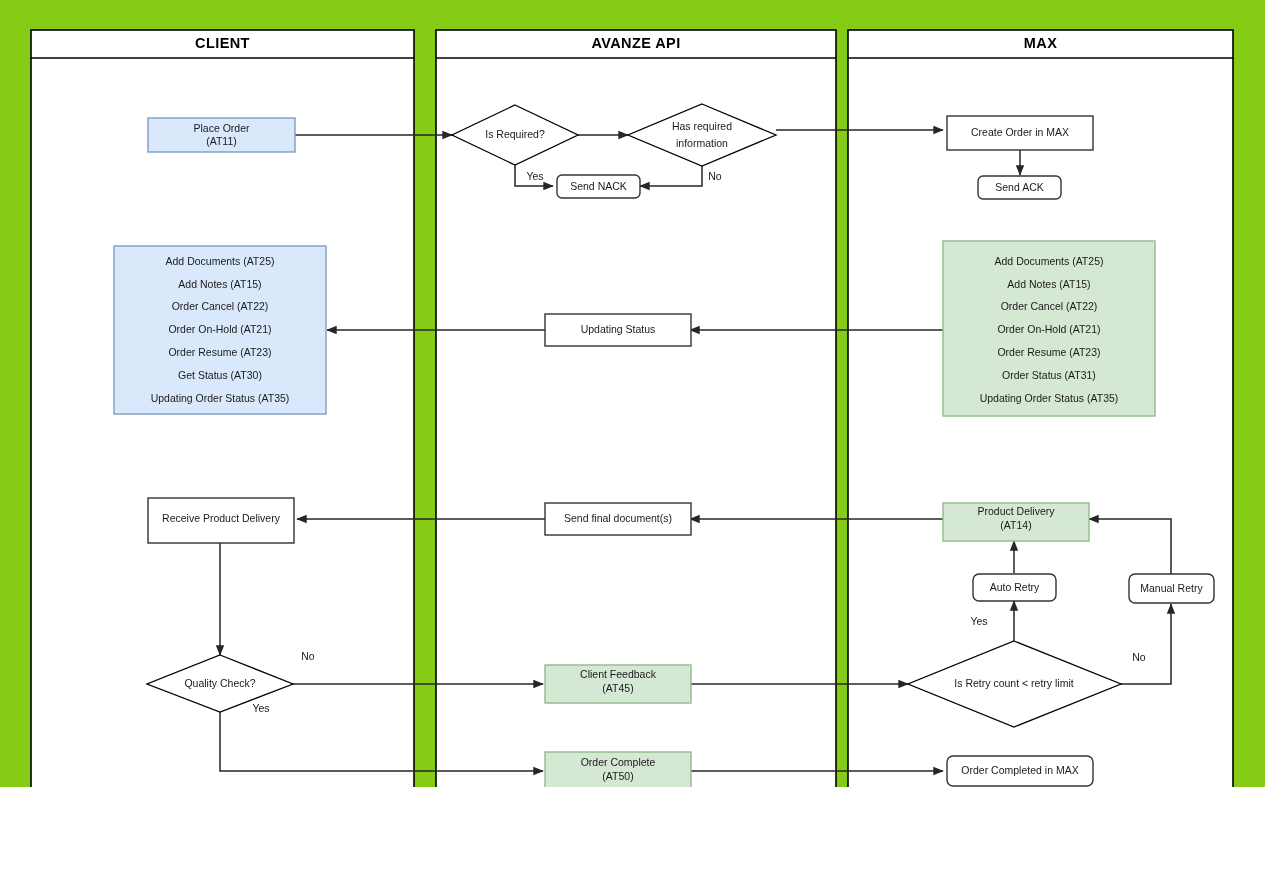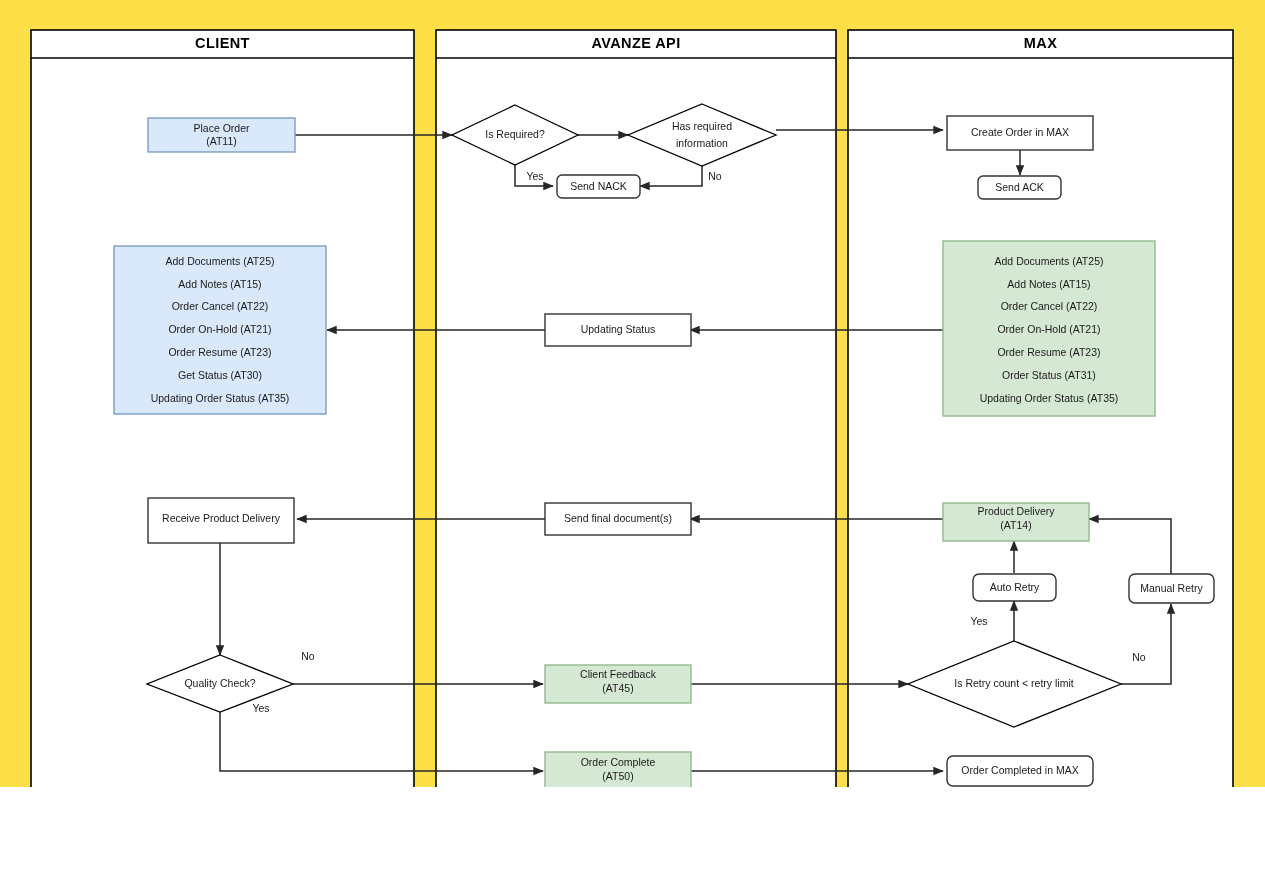--- a/index.html
+++ b/index.html
@@ -4,21 +4,21 @@
 <style>
   html, body {
     margin: 0;
     padding: 0;
     background: #ffffff;
   }
   #canvas {
     position: relative;
     width: 1265px;
     height: 787px;
-    background: #fde047;
+    background: #84cc16;
     font-family: "Liberation Sans", sans-serif;
   }
   svg#diagram {
     position: absolute;
     top: 0;
     left: 0;
     width: 1265px;
     height: 872px;
     overflow: visible;
   }

